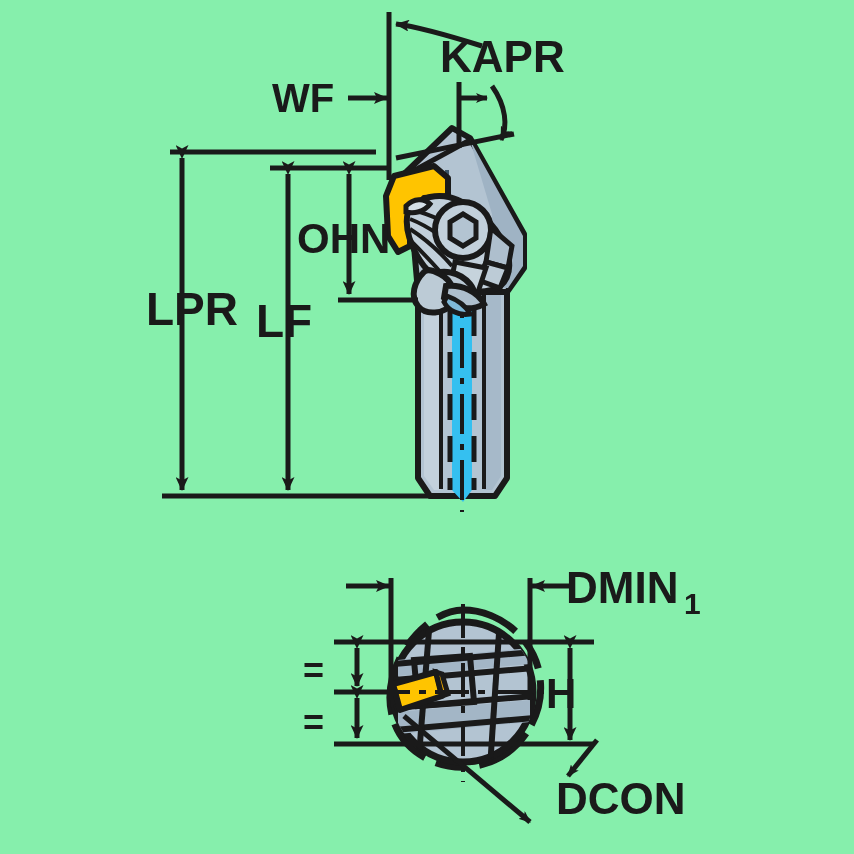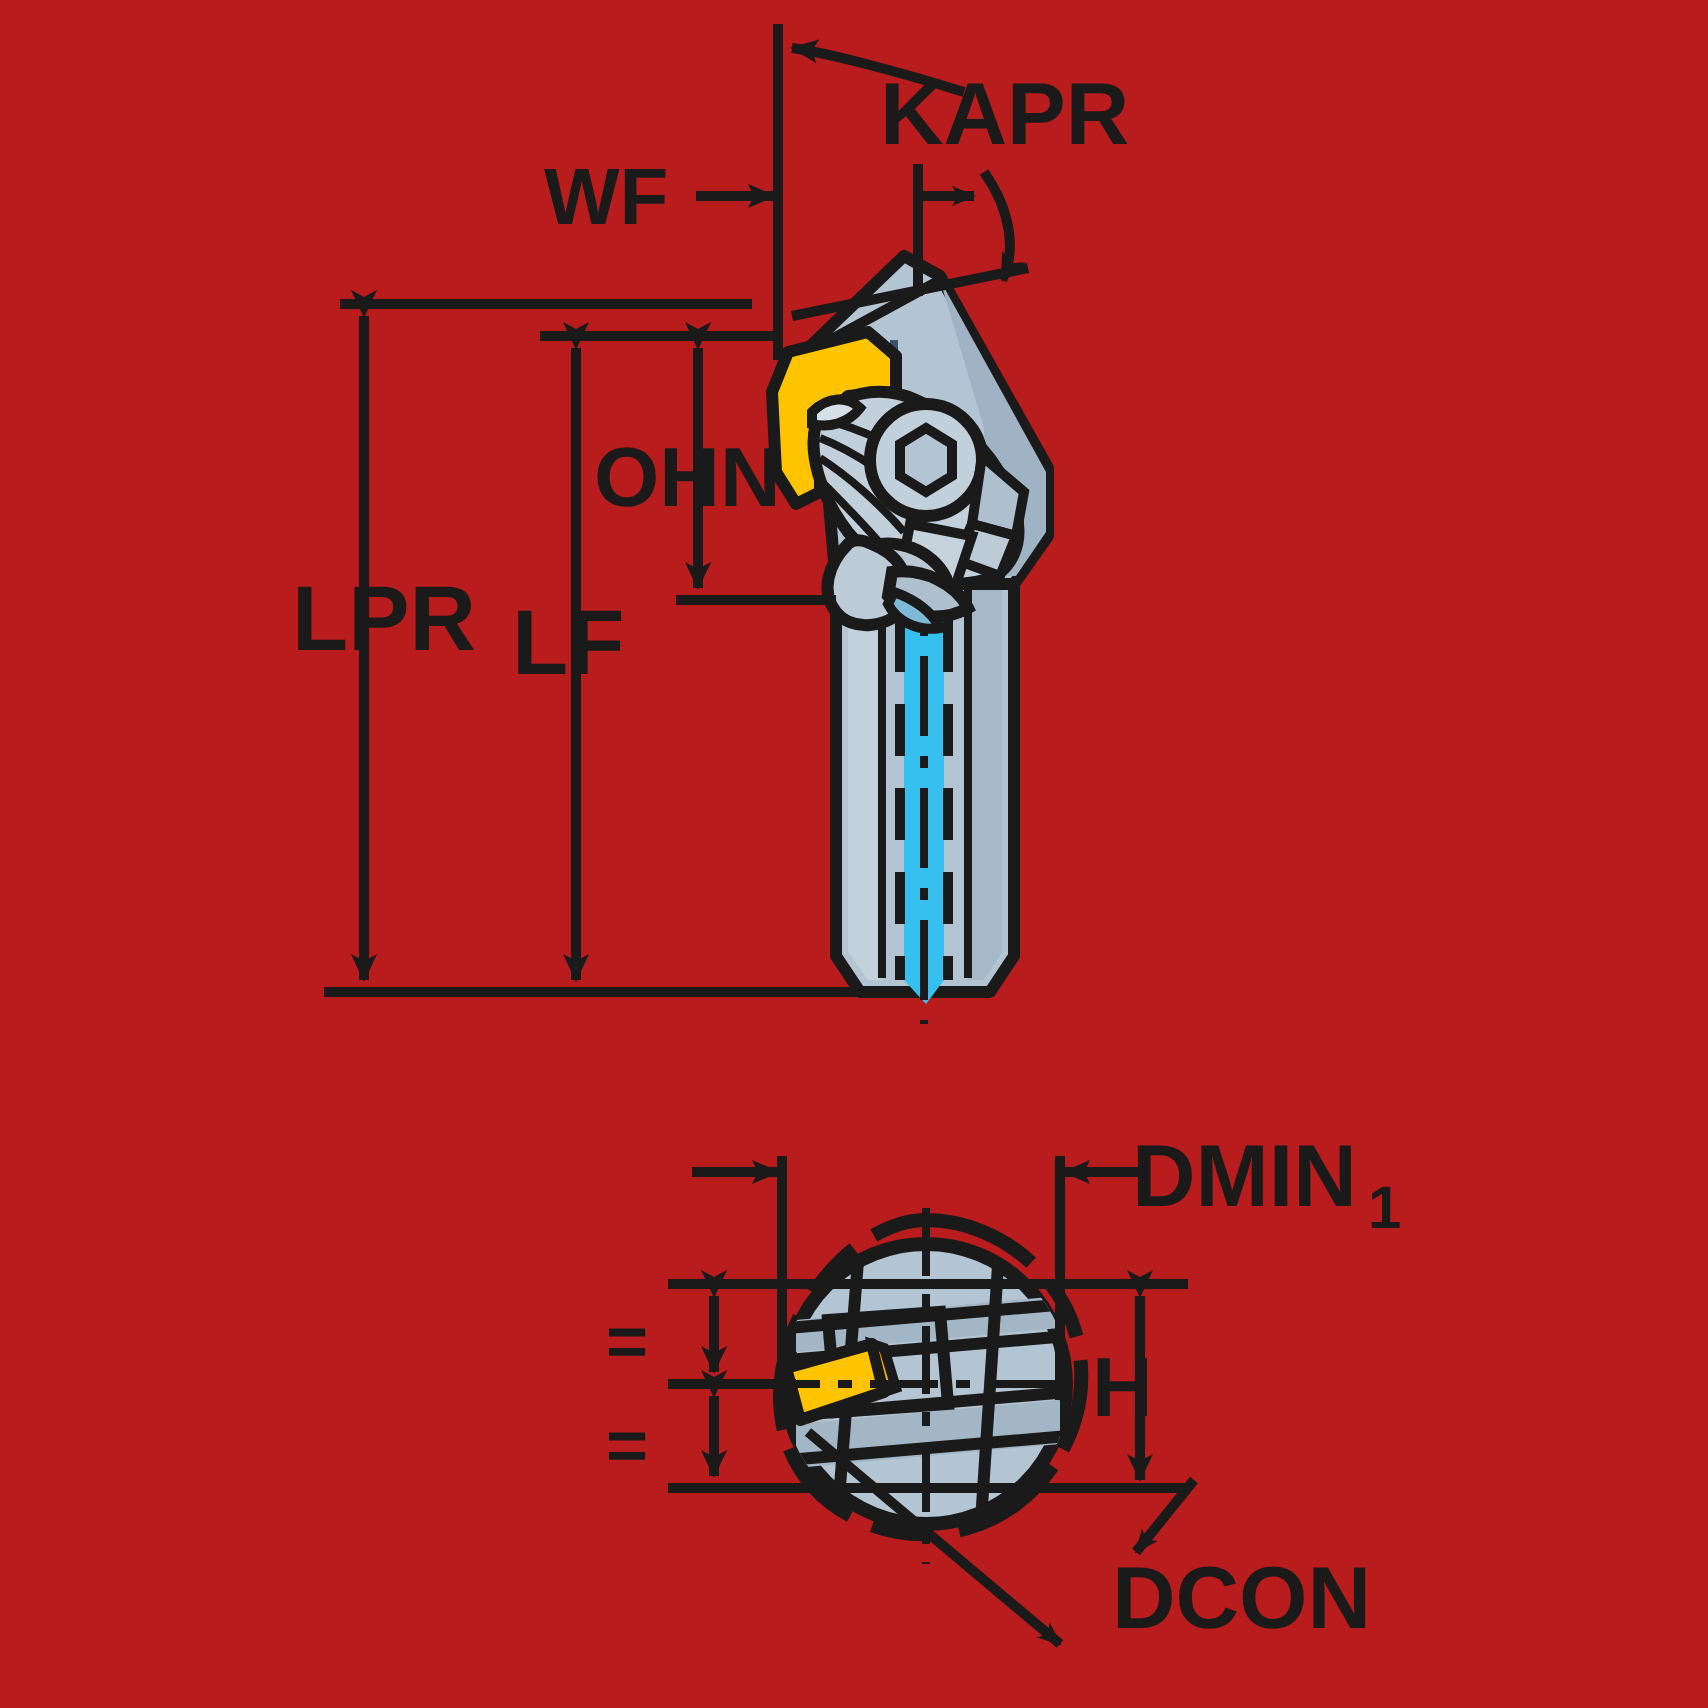--- a/index.html
+++ b/index.html
@@ -8,21 +8,21 @@
     padding: 0;
     background: #ffffff;
   }
   body {
     font-family: "Liberation Sans", sans-serif;
   }
   #diagram-root {
     position: relative;
     width: 854px;
     height: 854px;
-    background: #b91c1c;
+    background: #86efac;
     overflow: hidden;
   }
   #diagram-svg {
     display: block;
     width: 854px;
     height: 854px;
   }
   .dim-label {
     font-family: "Liberation Sans", sans-serif;
     font-weight: bold;

